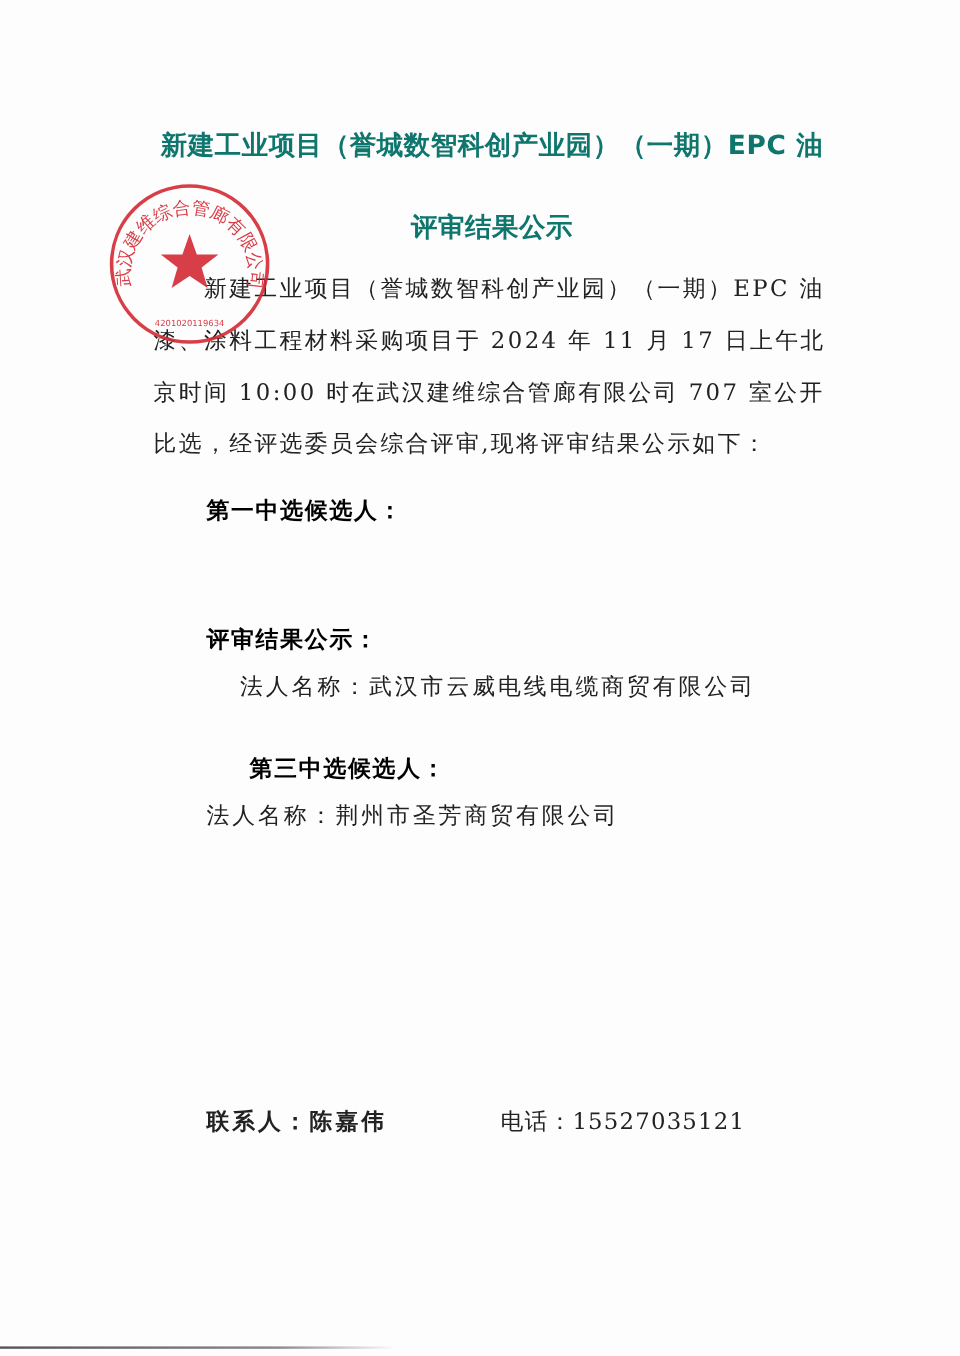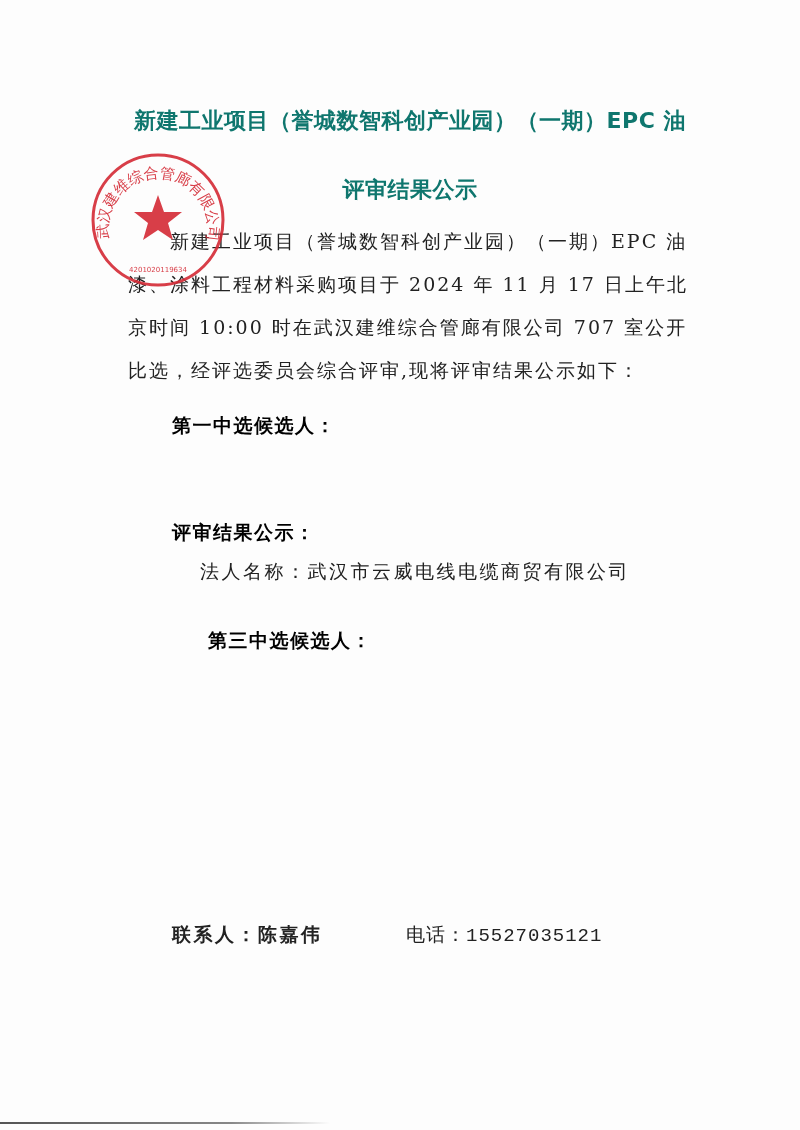--- a/index.html
+++ b/index.html
@@ -38,24 +38,25 @@
   <div class="title t3">评审结果公示</div>
 
   <div class="para indent" style="top:220px;">新建工业项目（誉城数智科创产业园）（一期）EPC 油漆、涂料工程材料采购项目于 2024 年 11 月 17 日上午北京时间 10:00 时在武汉建维综合管廊有限公司 707 室公开比选，经评选委员会综合评审,现将评审结果公示如下：</div>
 
   <div class="line bold" style="left:172px; top:413px;">第一中选候选人：</div>
 
   <div class="line bold" style="left:172px; top:520px;">评审结果公示：</div>
   <div class="line" style="left:172px; top:559px;margin-left:28px;">法人名称：武汉市云威电线电缆商贸有限公司</div>
 
   <div class="line bold" style="left:172px; top:628px;margin-left:36px;">第三中选候选人：</div>
+  <div class="line" style="left:172px; top:667px;">法人名称：荆州市圣芳商贸有限公司</div>
 
 
   <div class="line" style="left:172px; top:922px;font-weight:bold;">联系人：陈嘉伟</div>
-  <div class="line" style="left:406px; top:922px; letter-spacing:1px;font-family:Liberation Mono, monospace;">电话：15527035121</div>
+  <div class="line" style="left:417px; top:922px; letter-spacing:1px;">电话：15527035121</div>
 
   <svg class="seal" viewBox="0 0 140 140">
     <circle cx="70" cy="70" r="65" fill="none" stroke="#d42a35" stroke-width="3"></circle>
     <defs>
       <path id="sealArc" d="M 22,92 A 50,50 0 1,1 118,92"></path>
     </defs>
     <text font-size="15" fill="#d42a35" font-family="DejaVu Serif, serif">
       <textPath href="#sealArc" startOffset="2%">武汉建维综合管廊有限公司</textPath>
     </text>
     <polygon fill="#d42a35" points="70,45 76,62 94,62 80,73 85,90 70,80 55,90 60,73 46,62 64,62"></polygon>

